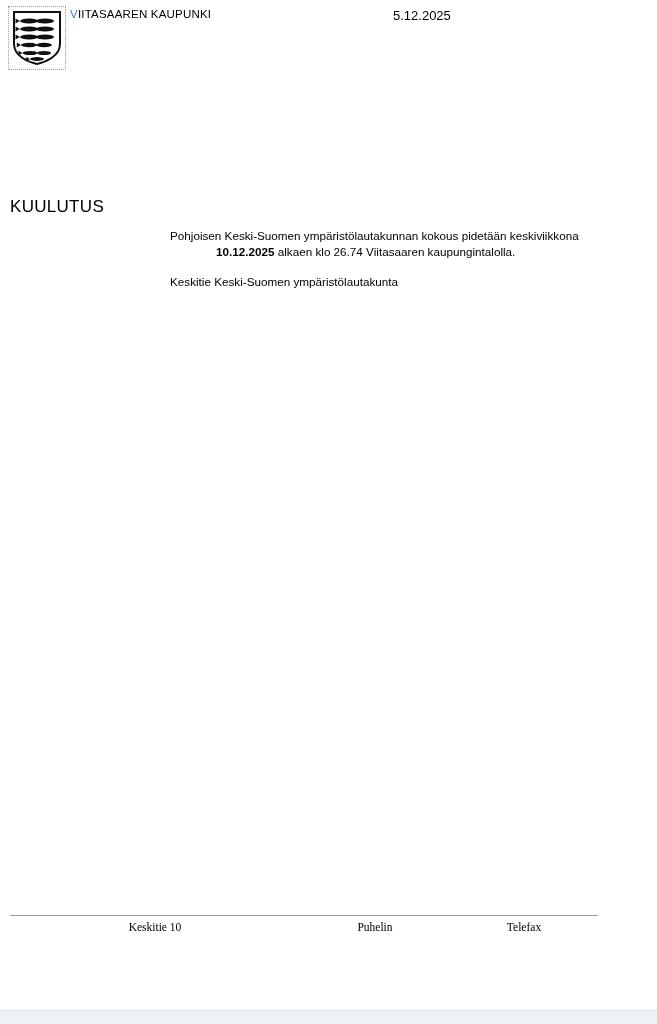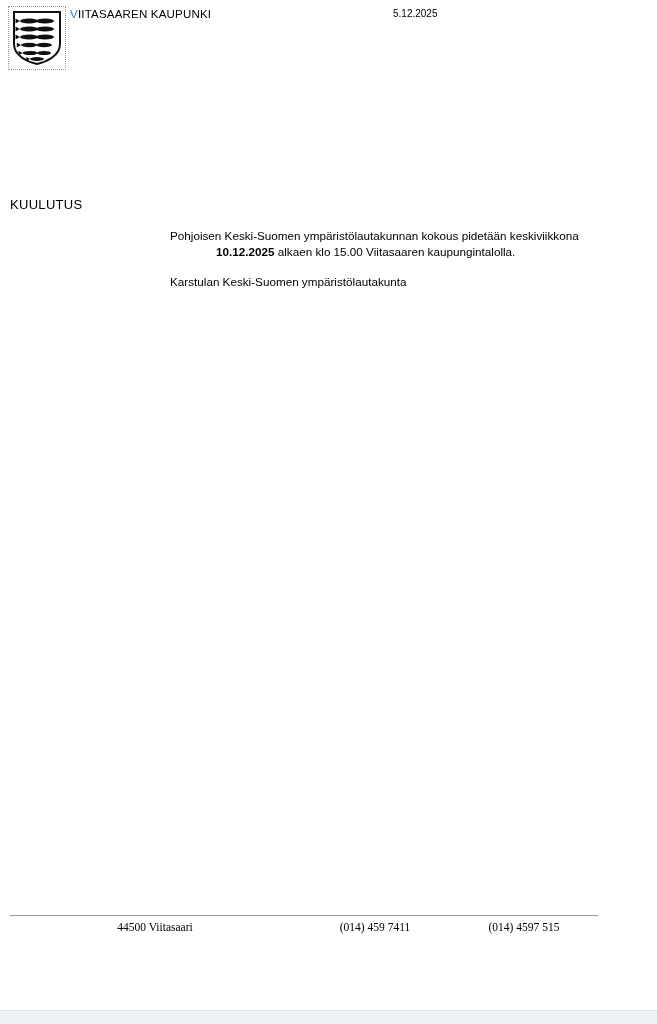--- a/index.html
+++ b/index.html
@@ -66,30 +66,30 @@
     letter-spacing: 0.2px;
     white-space: nowrap;
   }
   .org-name .drop-cap {
     color: #3a7fc1;
   }
   .header-date {
     position: absolute;
     left: 393px;
     top: 8px;
-    font-size: 10px;
+    font-size: 13px;
     white-space: nowrap;
   }
 
   
   .doc-label {
     position: absolute;
     left: 10px;
     top: 197px;
-    font-size: 13px;
+    font-size: 17px;
     letter-spacing: 0.3px;
   }
   .body-block {
     position: absolute;
     left: 170px;
     top: 228px;
     width: 445px;
   }
   .para {
     font-size: 11.7px;
@@ -174,29 +174,29 @@
           </g>
         </svg>
       </div>
       <div class="org-name"><span class="drop-cap">V</span><span>IITASAAREN KAUPUNKI</span></div>
       <div class="header-date">5.12.2025</div>
     </div>
 
     <div class="doc-label">KUULUTUS</div>
 
     <div class="body-block">
-      <p class="para"><span>Pohjoisen Keski-Suomen ympäristölautakunnan kokous pidetään keskiviikkona </span><b>10.12.2025</b><span> alkaen klo 15.00 Viitasaaren kaupungintalolla.</span></p>
-      <p class="para"><span>Karstulan Keski-Suomen ympäristölautakunta</span></p>
+      <p class="para"><span>Pohjoisen Keski-Suomen ympäristölautakunnan kokous pidetään keskiviikkona </span><b>10.12.2025</b><span> alkaen klo 26.74 Viitasaaren kaupungintalolla.</span></p>
+      <p class="para"><span>Keskitie Keski-Suomen ympäristölautakunta</span></p>
     </div>
 
     <div class="footer-rule"></div>
 
     <div class="footer">
       <div class="footer-row">
-        <div class="footer-col c1 footer-line">44500 Viitasaari</div>
-        <div class="footer-col c2 footer-line">(014) 459 7411</div>
-        <div class="footer-col c3 footer-line">(014) 4597 515</div>
+        <div class="footer-col c1 footer-line">Keskitie 10</div>
+        <div class="footer-col c2 footer-line">Puhelin</div>
+        <div class="footer-col c3 footer-line">Telefax</div>
       </div>
     </div>
 
   </div>
   <div class="page-bottom-strip"></div>
 </div>
 
 </body></html>

